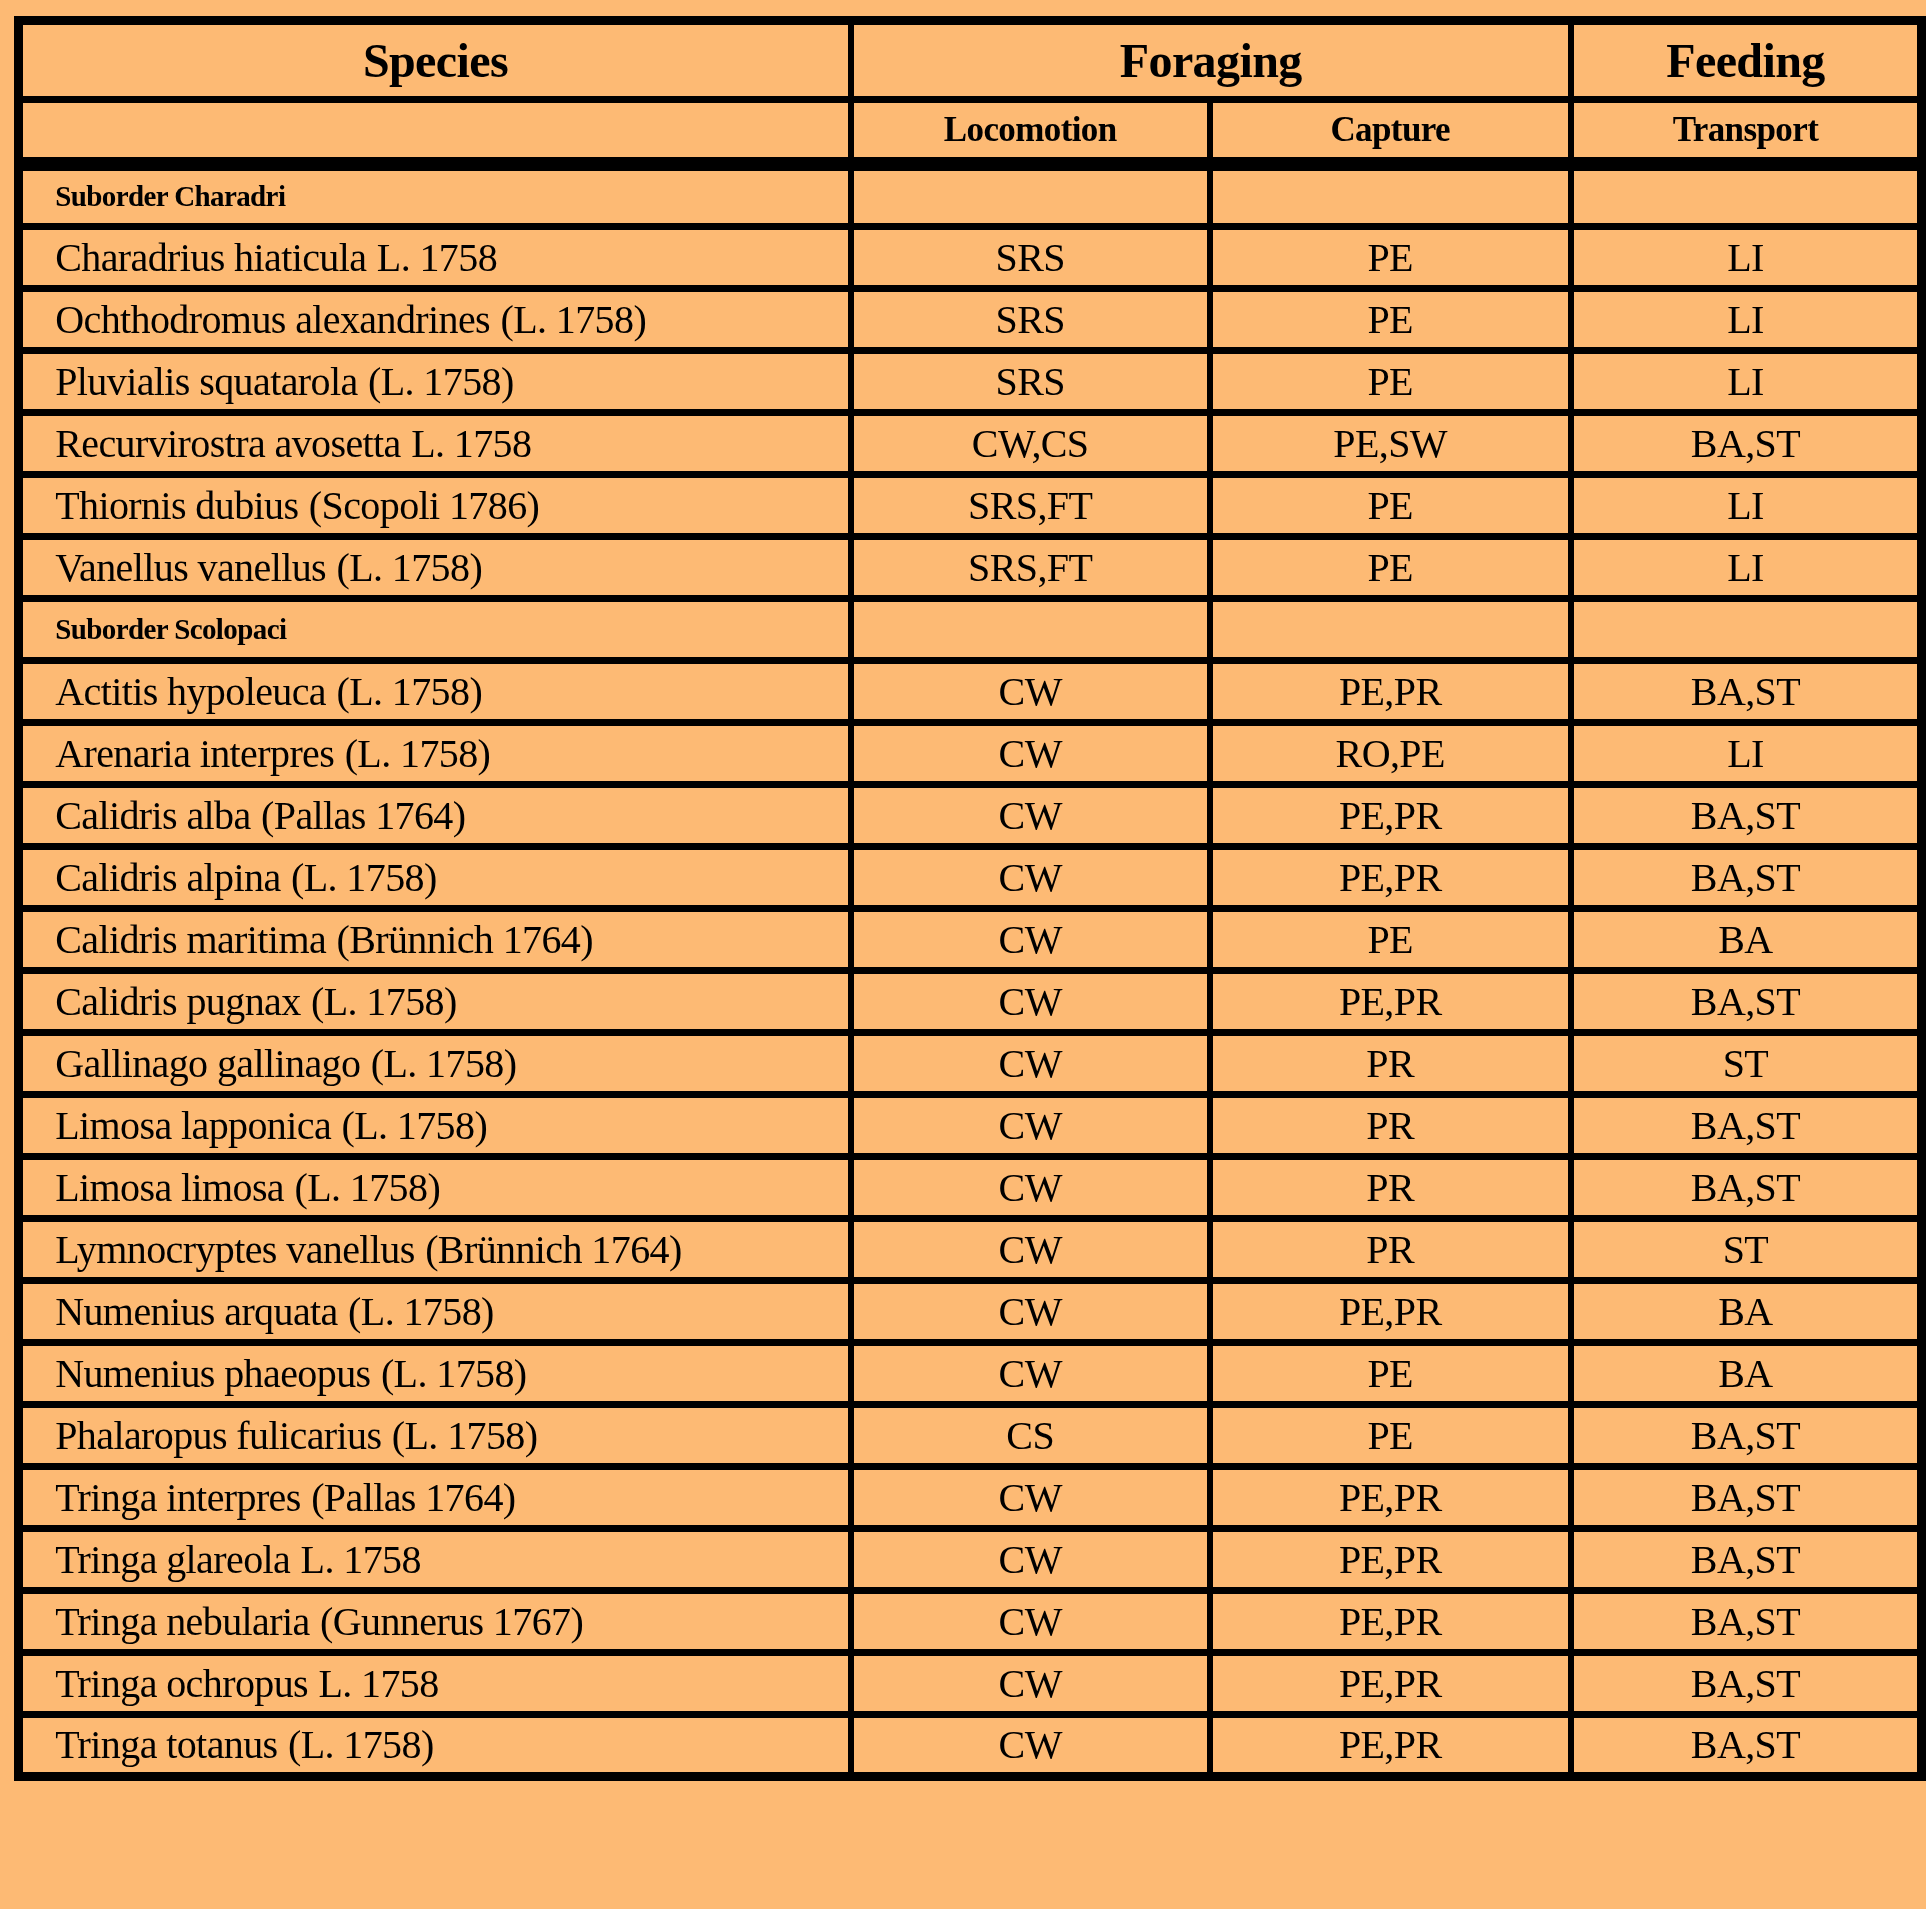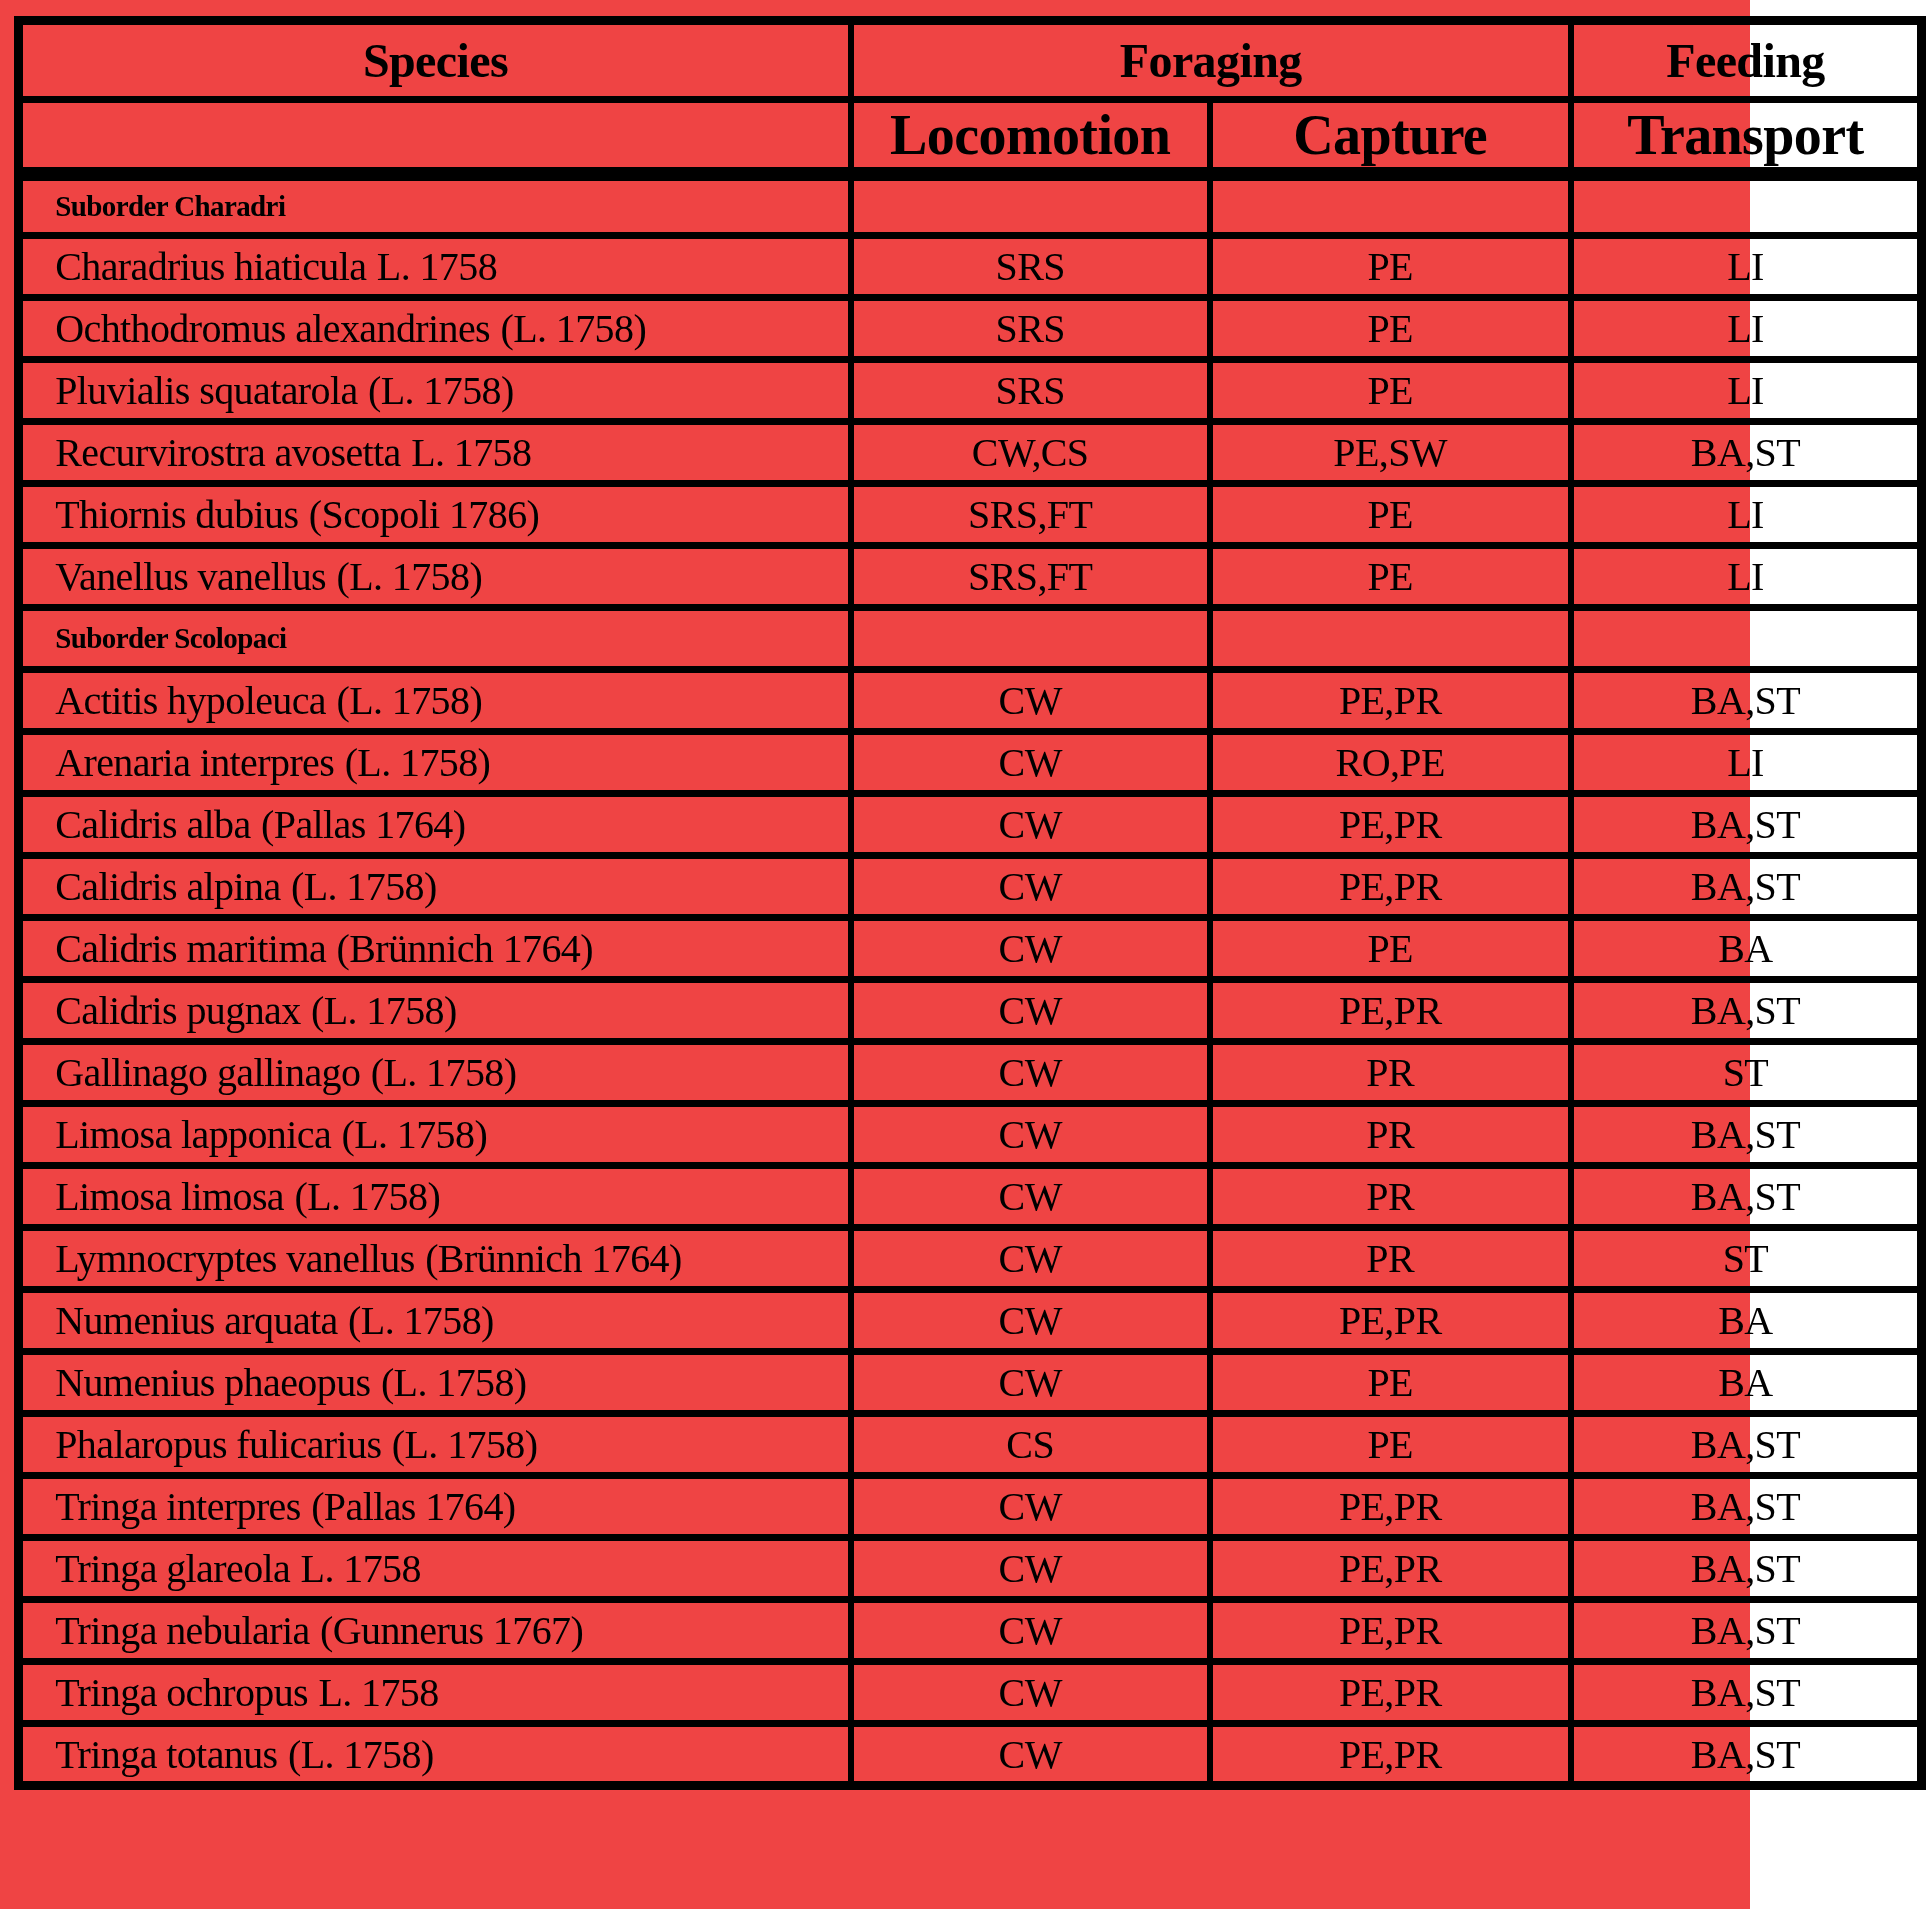--- a/index.html
+++ b/index.html
@@ -10,23 +10,23 @@
   body {
     width: 1926px;
     height: 1910px;
     position: relative;
     font-family: "Liberation Serif", "DejaVu Serif", serif;
     color: #000000;
   }
   .page {
     position: absolute;
     left: 0; top: 0;
-    width: 1750px;
+    width: 1926px;
     height: 1910px;
-    background: #ef4444;
+    background: #fdba74;
   }
   table.species-table {
     position: absolute;
     left: 14.2px;
     top: 15.5px;
     width: 1903px;
     border-collapse: collapse;
     table-layout: fixed;
     border: 9px solid #000000;
   }
@@ -42,21 +42,21 @@
     white-space: nowrap;
   }
   tr.header-row-1 { height: 79px; }
   tr.header-row-1 th {
     font-size: 48px;
     font-weight: bold;
     letter-spacing: -0.6px;
   }
   tr.header-row-2 { height: 65px; }
   tr.header-row-2 th {
-    font-size: 56px;
+    font-size: 35px;
     font-weight: bold;
     letter-spacing: -0.6px;
     border-bottom: 14.2px solid #000000;
   }
   tbody tr { height: 62px; }
   td.species-cell {
     text-align: left;
     padding-left: 32px;
     font-size: 40px;
     letter-spacing: -0.6px;

